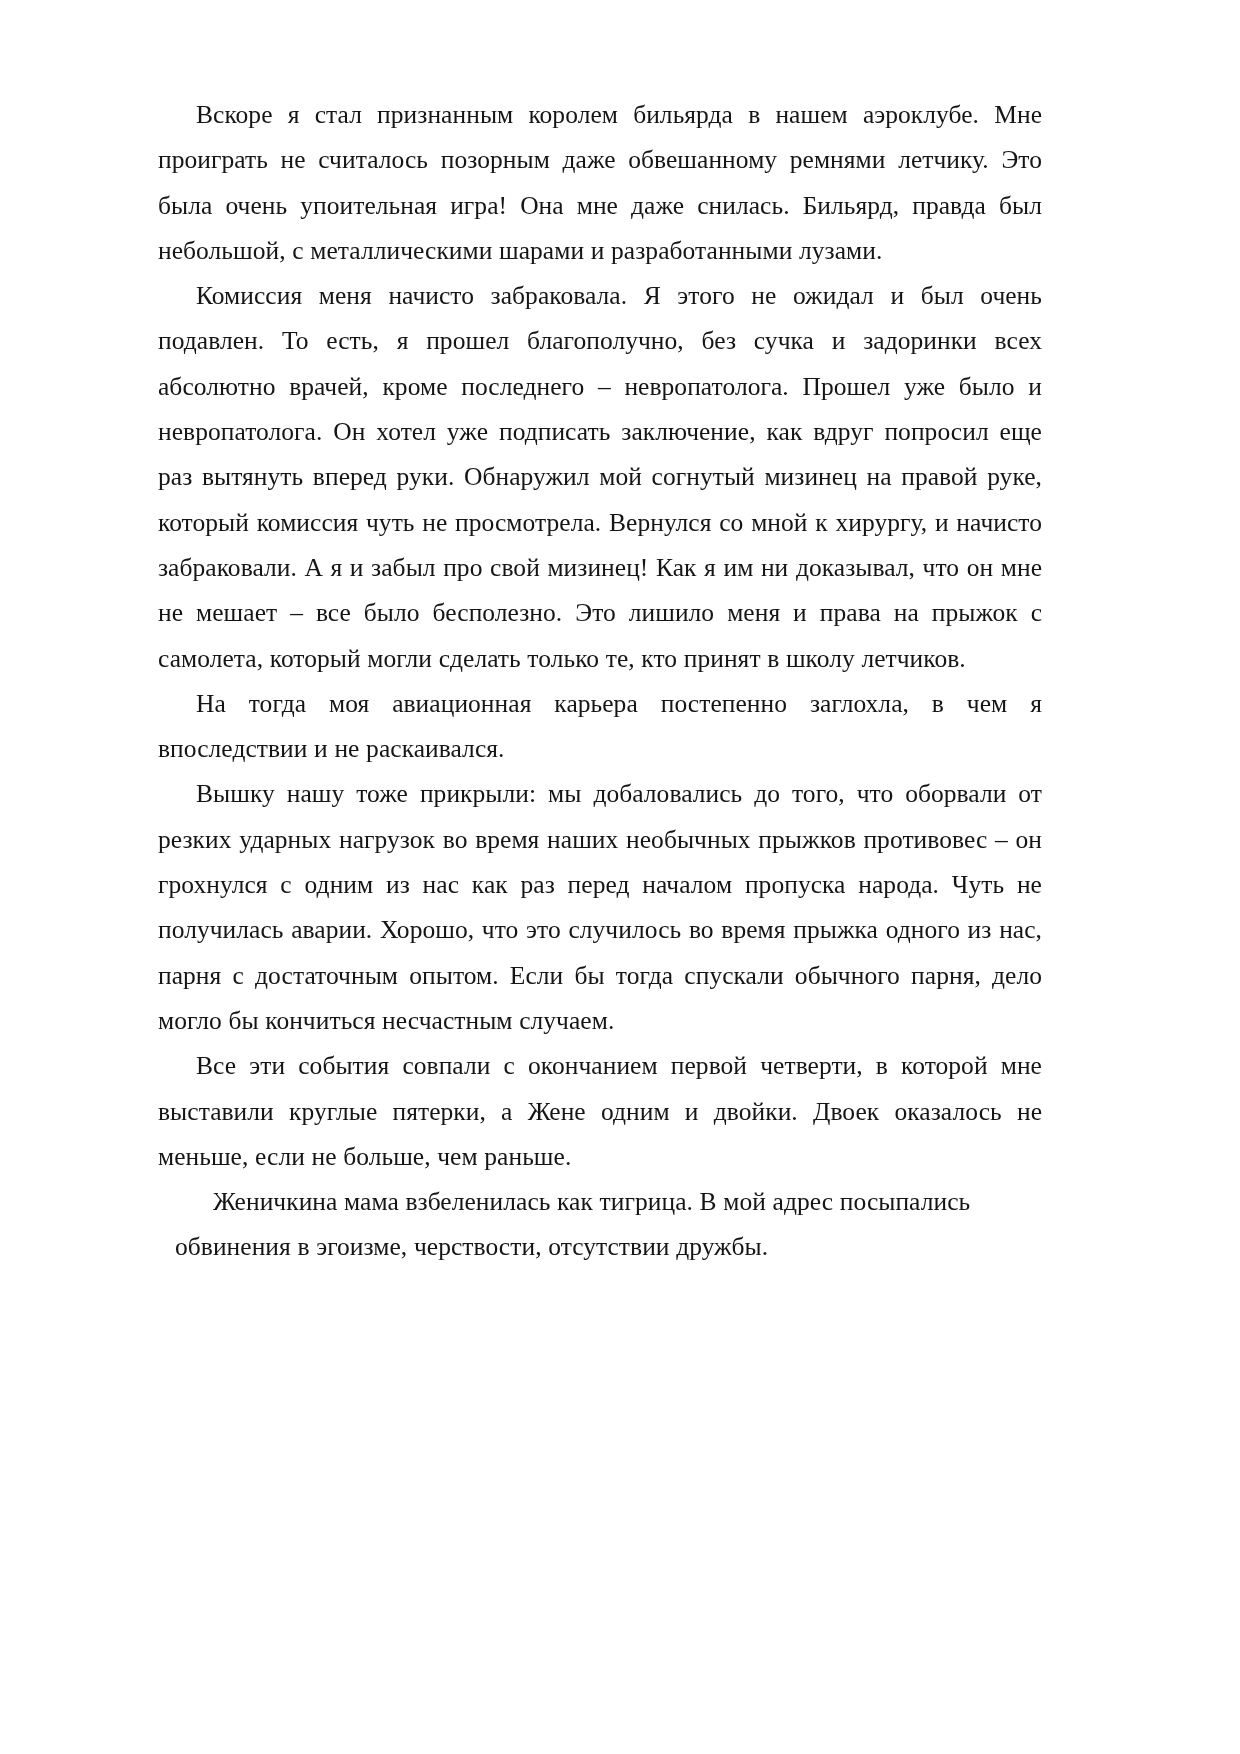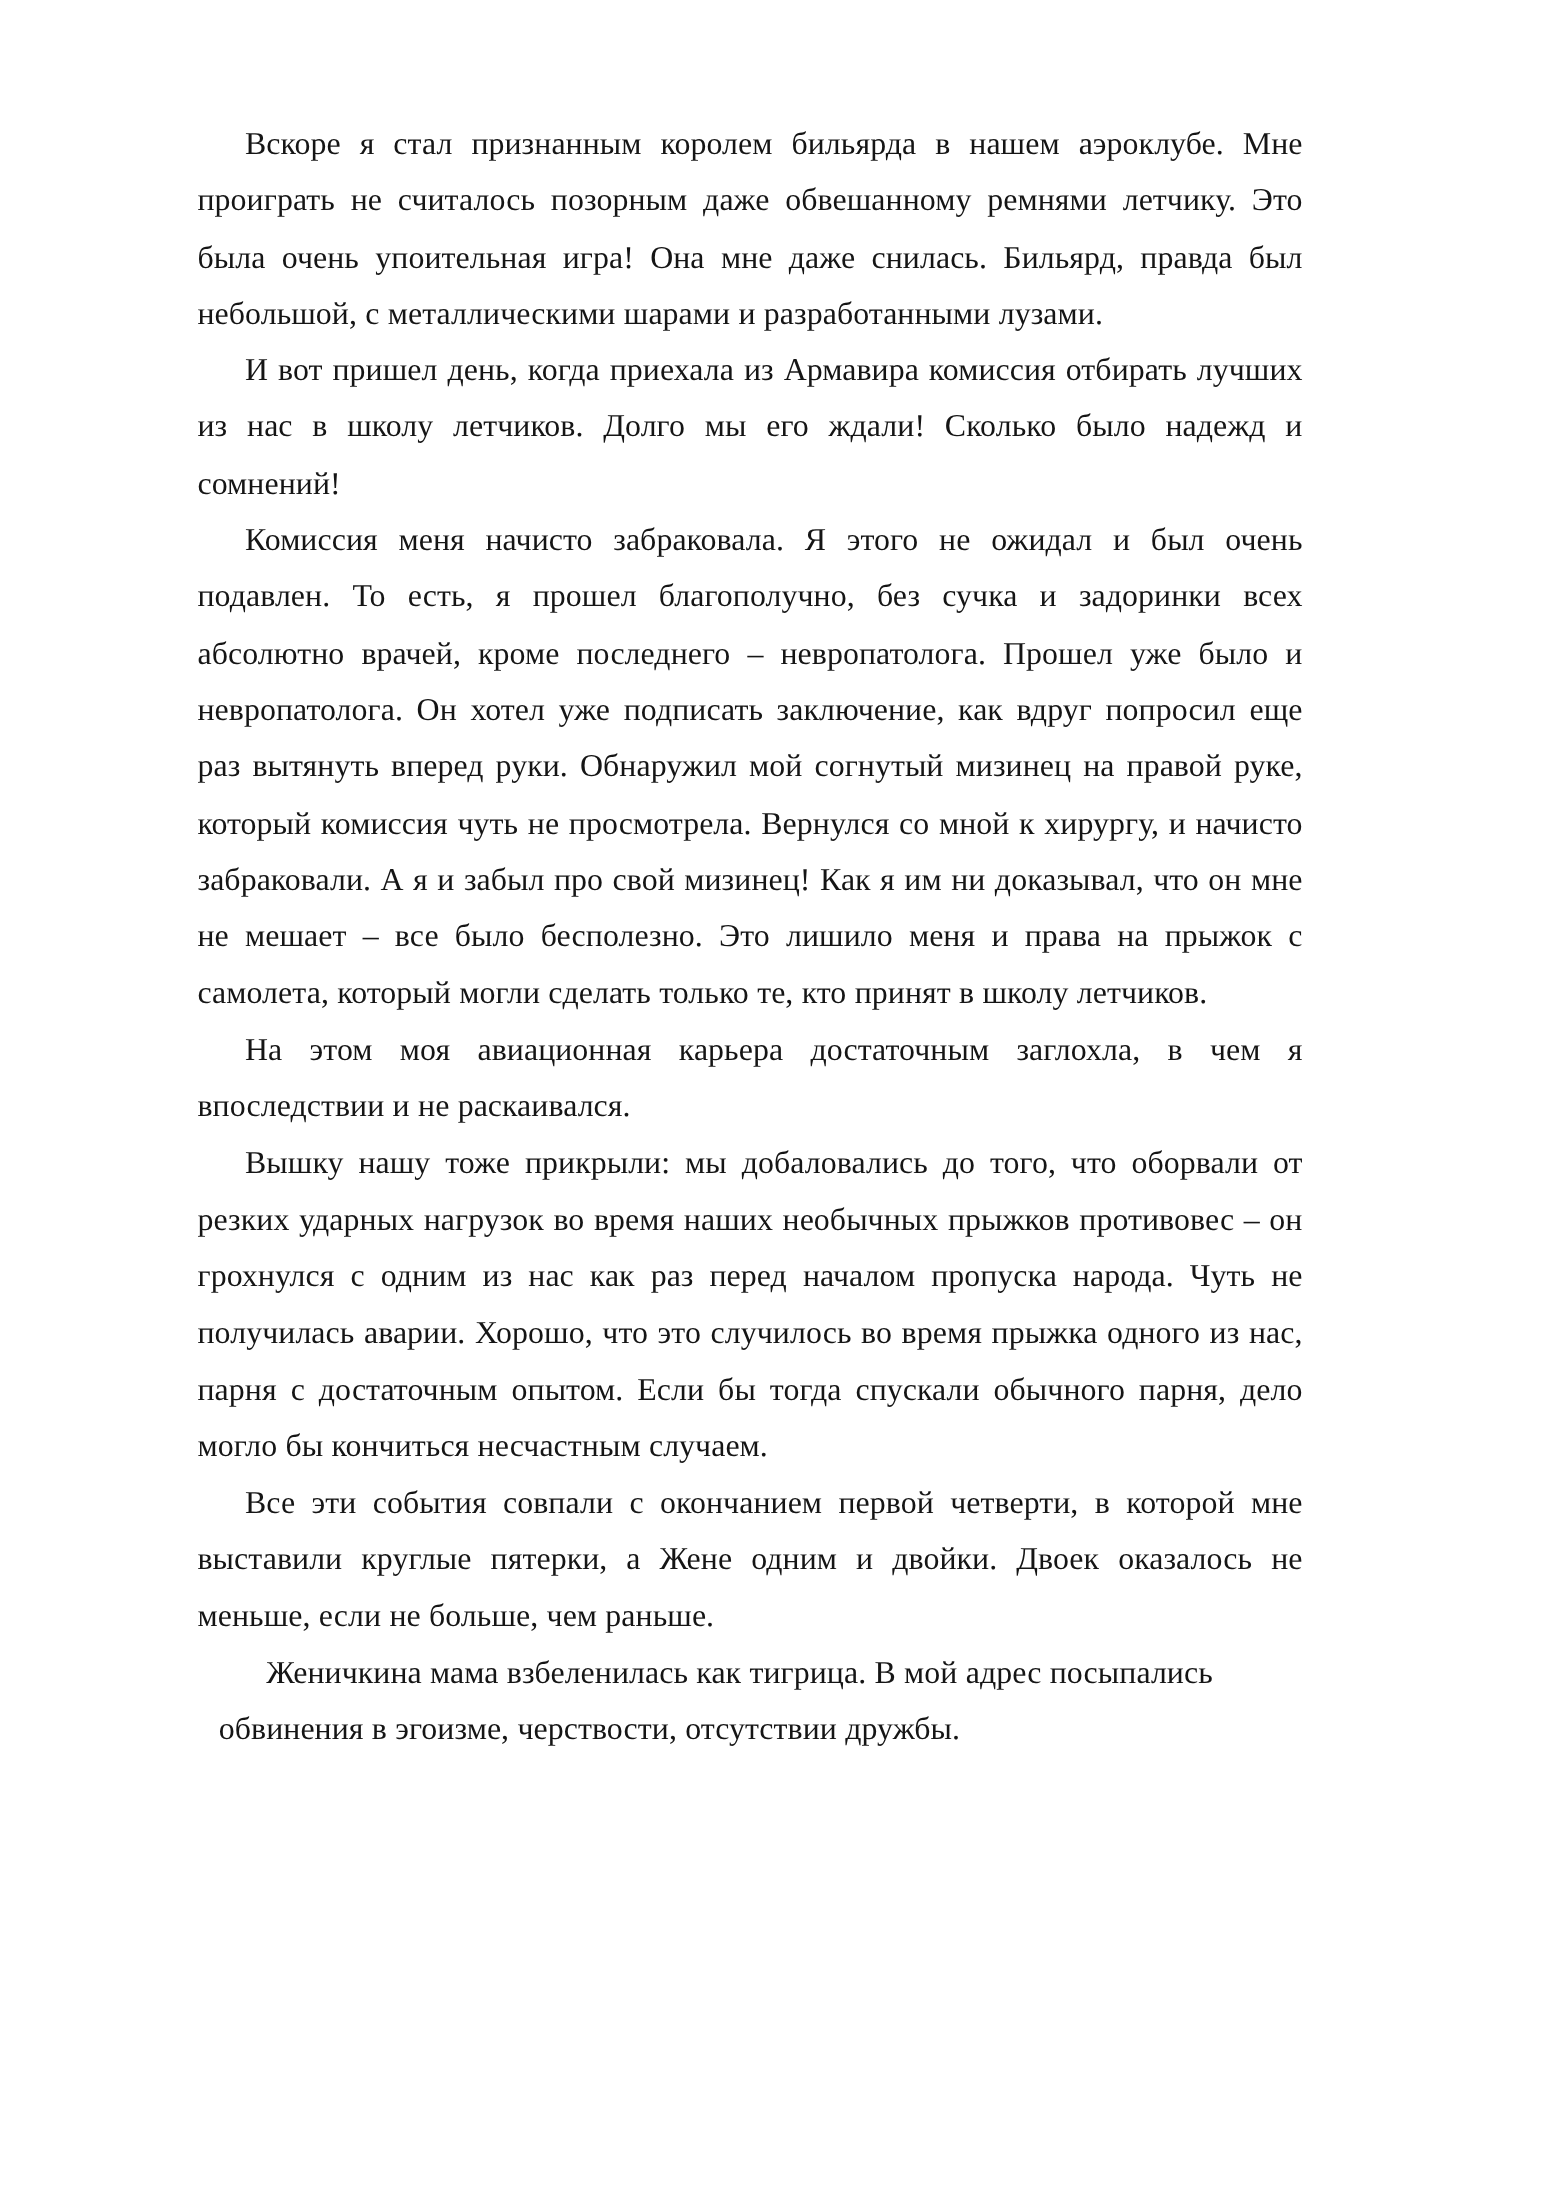--- a/index.html
+++ b/index.html
@@ -40,20 +40,19 @@
     text-align: left;
     margin-left: 17px;
   }
 </style>
 </head>
 <body>
 
 <div class="page">
   <div class="text-column">
     <p class="para">Вскоре я стал признанным королем бильярда в нашем аэроклубе. Мне проиграть не считалось позорным даже обвешанному ремнями летчику. Это была очень упоительная игра! Она мне даже снилась. Бильярд, правда был небольшой, с металлическими шарами и разработанными лузами.</p>
-    <p class="para">И вот пришел день, когда приехала из Армавира комиссия отбирать лучших из нас в школу летчиков. Долго мы его ждали! Сколько было надежд и сомнений!</p>
     <p class="para">Комиссия меня начисто забраковала. Я этого не ожидал и был очень подавлен. То есть, я прошел благополучно, без сучка и задоринки всех абсолютно врачей, кроме последнего – невропатолога. Прошел уже было и невропатолога. Он хотел уже подписать заключение, как вдруг попросил еще раз вытянуть вперед руки. Обнаружил мой согнутый мизинец на правой руке, который комиссия чуть не просмотрела. Вернулся со мной к хирургу, и начисто забраковали. А я и забыл про свой мизинец! Как я им ни доказывал, что он мне не мешает – все было бесполезно. Это лишило меня и права на прыжок с самолета, который могли сделать только те, кто принят в школу летчиков.</p>
-    <p class="para">На этом моя авиационная карьера достаточным заглохла, в чем я впоследствии и не раскаивался.</p>
+    <p class="para">На тогда моя авиационная карьера постепенно заглохла, в чем я впоследствии и не раскаивался.</p>
     <p class="para">Вышку нашу тоже прикрыли: мы добаловались до того, что оборвали от резких ударных нагрузок во время наших необычных прыжков противовес – он грохнулся с одним из нас как раз перед началом пропуска народа. Чуть не получилась аварии. Хорошо, что это случилось во время прыжка одного из нас, парня с достаточным опытом. Если бы тогда спускали обычного парня, дело могло бы кончиться несчастным случаем.</p>
     <p class="para">Все эти события совпали с окончанием первой четверти, в которой мне выставили круглые пятерки, а Жене одним и двойки. Двоек оказалось не меньше, если не больше, чем раньше.</p>
     <p class="para">Женичкина мама взбеленилась как тигрица. В мой адрес посыпались обвинения в эгоизме, черствости, отсутствии дружбы.</p>
   </div>
 </div>
 
 </body></html>

